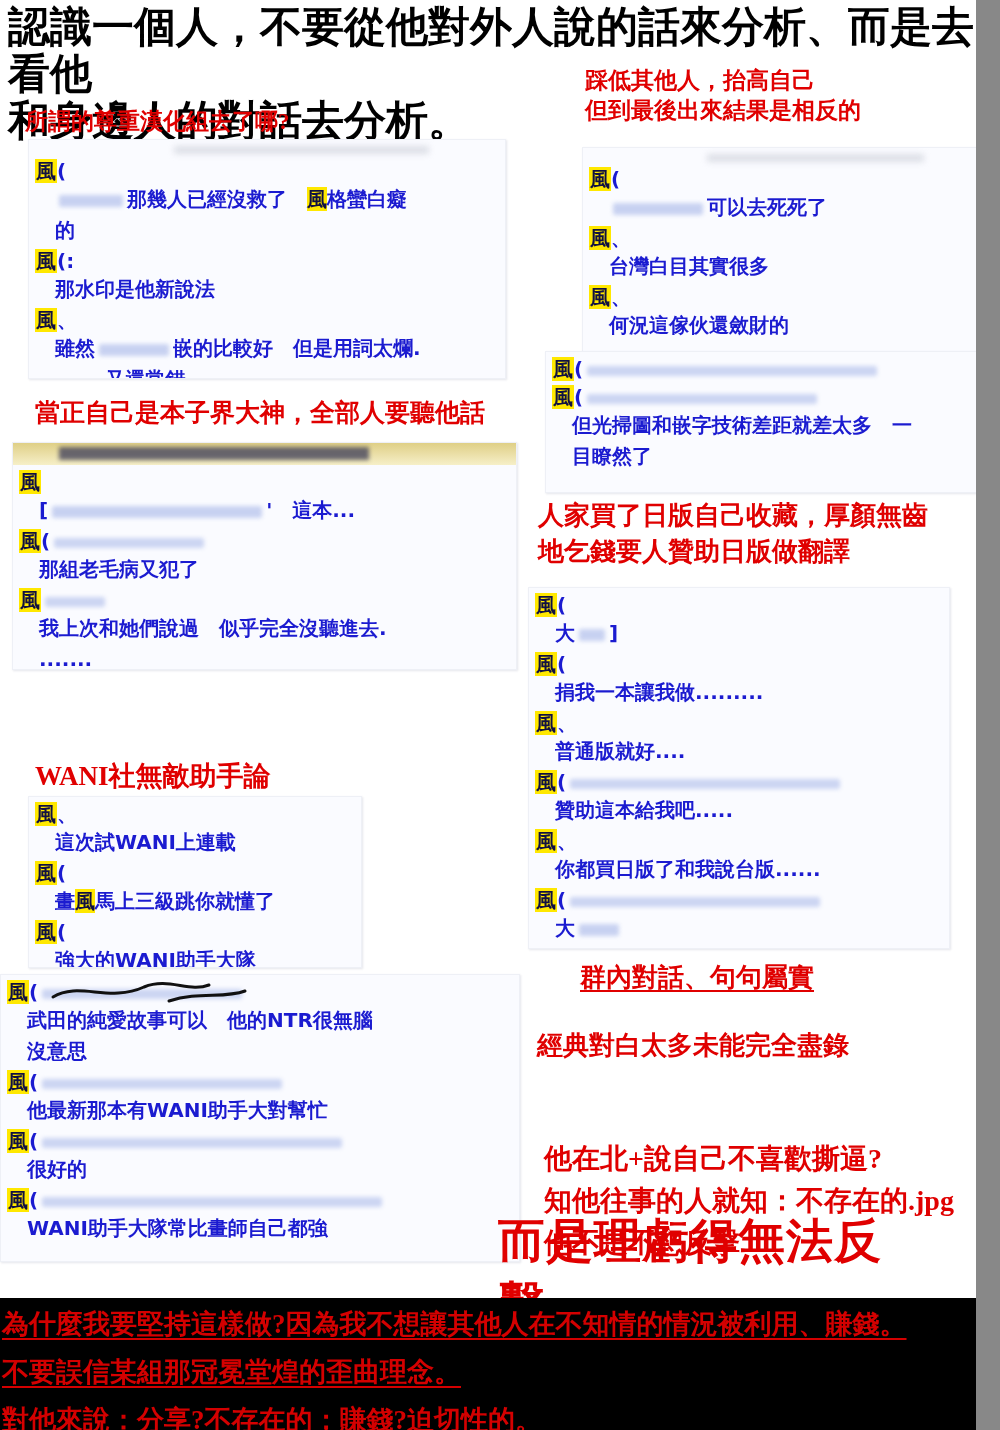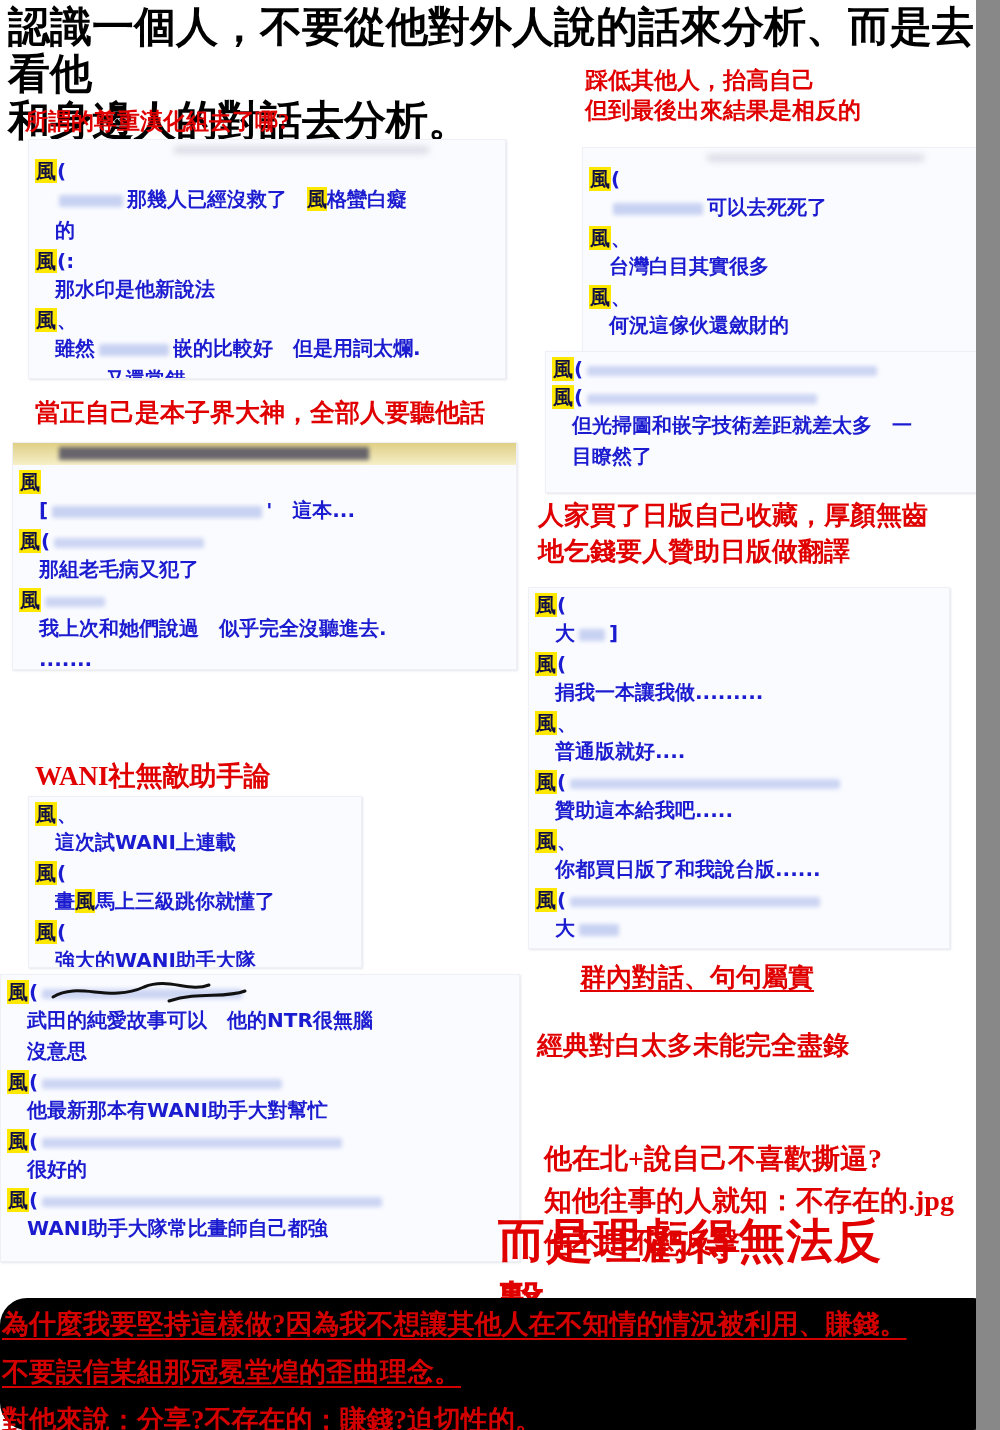--- a/index.html
+++ b/index.html
@@ -39,21 +39,21 @@
          border-radius:2px;margin:0 4px;vertical-align:middle;}
   .hdr .rblur{height:10px;opacity:.5;}
   .strip{height:22px;margin:-4px -6px 4px -6px;background:linear-gradient(#dfcf86,#f6efc8);
          position:relative;overflow:hidden;}
   .strip-blur{position:absolute;left:46px;top:4px;width:310px;height:13px;background:#3c3c58;
               filter:blur(2px);opacity:.75;}
   .smudge{height:8px;width:55%;margin:2px 0 4px 30%;background:#c9ccd6;filter:blur(3px);opacity:.6;}
   .scribble{position:absolute;left:42px;top:-2px;pointer-events:none;}
   
   .footer{position:absolute;left:0;top:1298px;width:1000px;height:132px;background:#000;
-          color:#d40000;font-size:27px;font-weight:600;padding-top:8px;box-sizing:border-box;border-radius:27px;}
+          color:#d40000;font-size:27px;font-weight:600;padding-top:8px;box-sizing:border-box;}
   .footer div{margin:0 0 12px 2px;text-decoration:underline;text-underline-offset:5px;
               text-decoration-thickness:2px;white-space:nowrap;}
 </style>
 </head>
 <body>
 
 <div class="canvas">
 
   <div class="title">
     <div>認識一個人，不要從他對外人說的話來分析、而是去看他</div>

